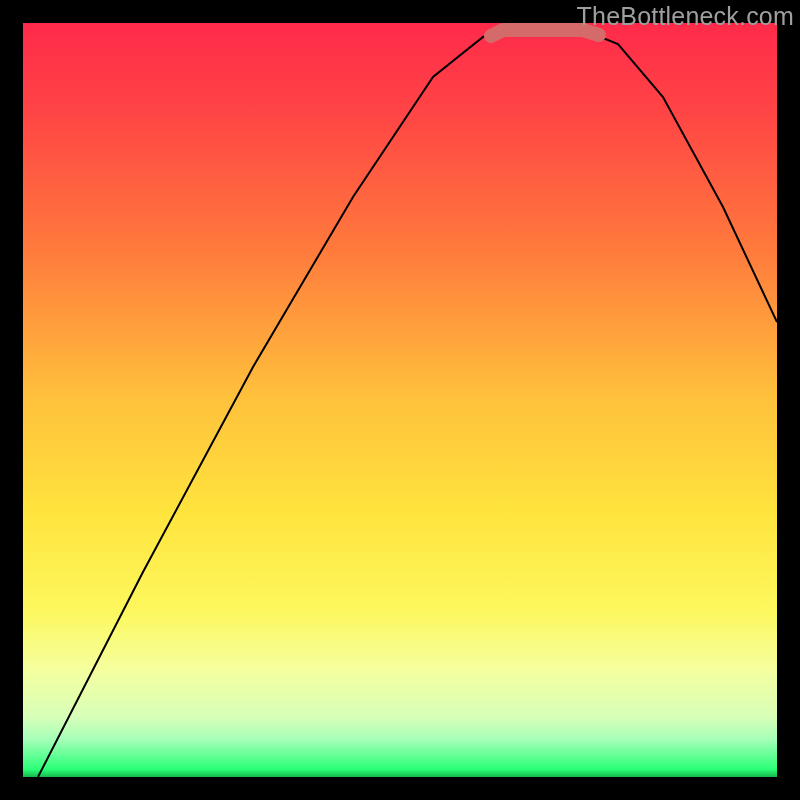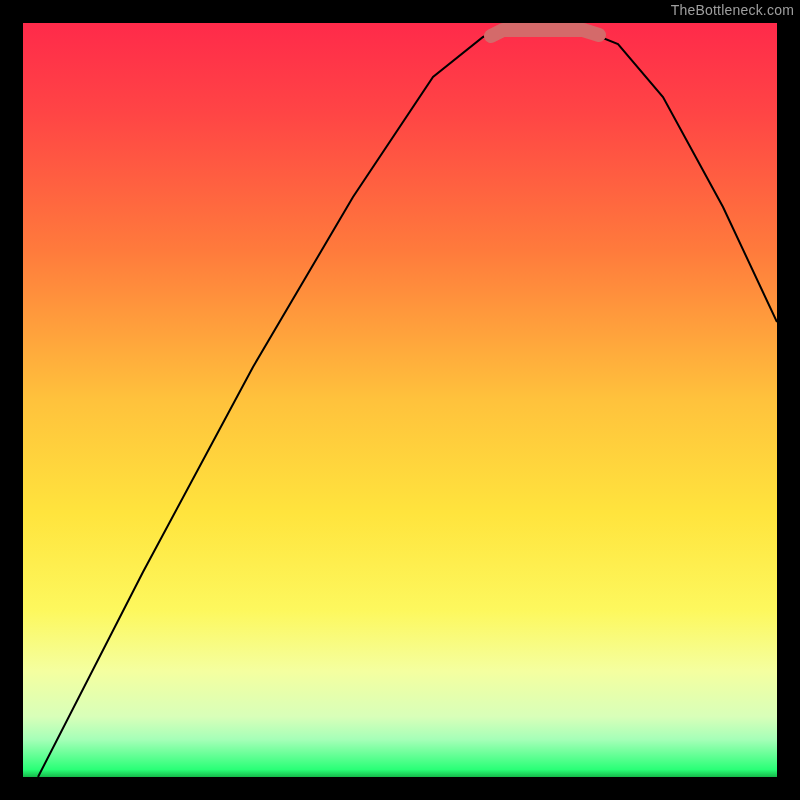--- a/index.html
+++ b/index.html
@@ -38,21 +38,21 @@
       #a6ffb8 95%,
       #2aff77 99%,
       #15b94a 100%
     );
   }
   .watermark {
     position: absolute;
     top: 2px;
     right: 6px;
     color: #9f9f9f;
-    font-size: 14px;
+    font-size: 25px;
     letter-spacing: 0.2px;
     font-weight: 400;
   }
   svg {
     position: absolute;
     top: 0;
     left: 0;
   }
 </style>
 </head>

